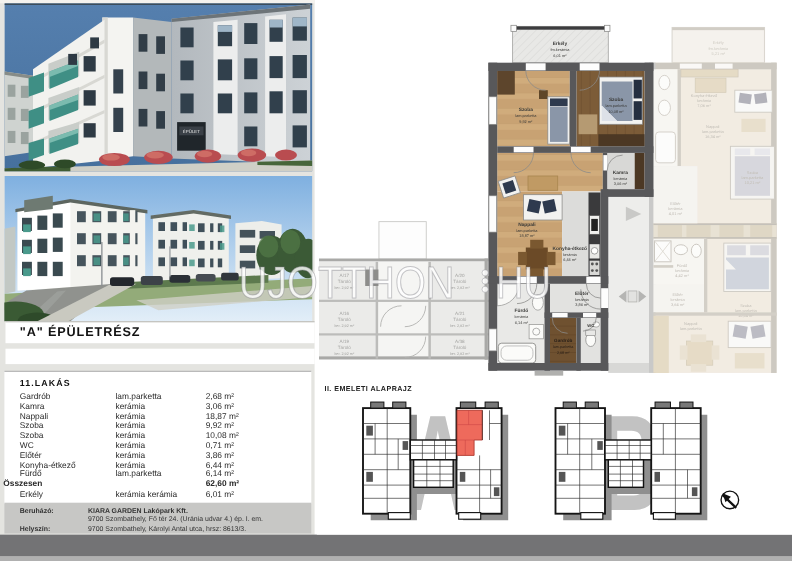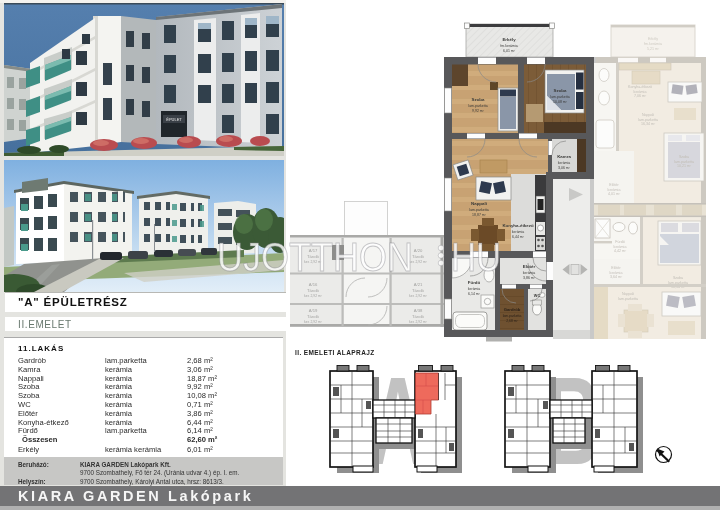--- a/index.html
+++ b/index.html
@@ -295,21 +295,20 @@
       <rect x="150" y="64" width="1" height="28" fill="#8a8f93"></rect>
     </svg>
   </div>
 
   <div class="abs" style="left:5px;top:292px;width:281px;height:19px;background:#fff;border-top:1px solid #b8b8b4;"></div>
 
   <div class="abs" style="left:18px;top:296px;width:260px;font-size:11.5px;font-weight:bold;color:#111;letter-spacing:0.8px;">"A" ÉPÜLETRÉSZ</div>
 
   <div class="abs" style="left:5px;top:317px;width:281px;height:14px;background:#fff;"></div>
 
-  <div class="abs" style="left:18px;top:319px;width:200px;font-size:10px;color:#68786e;letter-spacing:0.6px;">II.EMELET</div>
 
   <div class="abs" style="left:4px;top:337px;width:279px;height:120px;background:#fff;border-top:1px solid #aaa;"></div>
 
   <div class="abs" style="left:0;top:0;width:288px;height:486px;font-size:7.6px;color:#2a2a2a;padding-left:16px;">
     <div style="position:absolute;left:18px;top:344px;font-weight:bold;font-size:8px;letter-spacing:1px;color:#111;">11.LAKÁS</div>
     <div style="position:absolute;left:18px;top:356px;">Gardrób</div>
       <div style="position:absolute;left:105px;top:356px;">lam.parketta</div>
       <div style="position:absolute;left:187px;top:356px;">2,68 m²</div>
     <div style="position:absolute;left:18px;top:364.8px;">Kamra</div>
       <div style="position:absolute;left:105px;top:364.8px;">kerámia</div>
@@ -328,42 +327,41 @@
       <div style="position:absolute;left:187px;top:400px;">0,71 m²</div>
     <div style="position:absolute;left:18px;top:408.8px;">Előtér</div>
       <div style="position:absolute;left:105px;top:408.8px;">kerámia</div>
       <div style="position:absolute;left:187px;top:408.8px;">3,86 m²</div>
     <div style="position:absolute;left:18px;top:417.6px;">Konyha-étkező</div>
       <div style="position:absolute;left:105px;top:417.6px;">kerámia</div>
       <div style="position:absolute;left:187px;top:417.6px;">6,44 m²</div>
     <div style="position:absolute;left:18px;top:426.4px;">Fürdő</div>
       <div style="position:absolute;left:105px;top:426.4px;">lam.parketta</div>
       <div style="position:absolute;left:187px;top:426.4px;">6,14 m²</div>
-    <div style="position:absolute;left:22px;top:435.2px;font-weight:bold;">Összesen</div>
+    <div style="position:absolute;left:3px;top:435.2px;font-weight:bold;">Összesen</div>
       <div style="position:absolute;left:187px;top:435.2px;font-weight:bold;">62,60 m²</div>
     <div style="position:absolute;left:18px;top:445px;">Erkély</div>
       <div style="position:absolute;left:105px;top:445px;">kerámia kerámia</div>
       <div style="position:absolute;left:187px;top:445px;">6,01 m²</div>
   </div>
 
   <div class="abs" style="left:4px;top:457px;width:279px;height:28px;background:#c7c7c5;"></div>
 
   <div class="abs" style="left:0;top:0;width:288px;height:486px;font-size:6.3px;color:#333;">
     <div style="position:absolute;left:18px;top:460.5px;font-weight:bold;">Beruházó:</div>
     <div style="position:absolute;left:80px;top:460.5px;font-weight:bold;">KIARA GARDEN Lakópark Kft.</div>
     <div style="position:absolute;left:80px;top:468.5px;">9700 Szombathely, Fő tér 24. (Uránia udvar 4.) ép. I. em.</div>
     <div style="position:absolute;left:18px;top:477.5px;font-weight:bold;">Helyszín:</div>
     <div style="position:absolute;left:80px;top:477.5px;">9700 Szombathely, Károlyi Antal utca, hrsz: 8613/3.</div>
   </div>
 
   <div class="abs" style="left:0;top:486px;width:720px;height:20px;background:#737375;"></div>
 
   <div class="abs" style="left:0;top:506px;width:720px;height:4px;background:#b0b0b0;"></div>
 
-  <div class="abs" style="left:18px;top:488px;font-size:14.5px;font-weight:bold;color:#f6f6f6;letter-spacing:2.6px;">KIARA GARDEN Lakópark</div>
 
 
   <div class="abs" style="left:288px;top:0;width:432px;height:486px;background:#fff;">
     <svg width="432" height="486" viewBox="0 0 432 486" xmlns="http://www.w3.org/2000/svg" font-family="Liberation Sans, sans-serif">
       <defs>
         <pattern id="hatch" width="5" height="5" patternTransform="rotate(45)" patternUnits="userSpaceOnUse">
           <rect width="5" height="5" fill="#e8e8e6"></rect>
             <line x1="0" y1="0" x2="0" y2="5" stroke="#d9d9d7" stroke-width="1.1"></line>
         </pattern>
         <pattern id="woodL" width="7" height="14" patternUnits="userSpaceOnUse">

